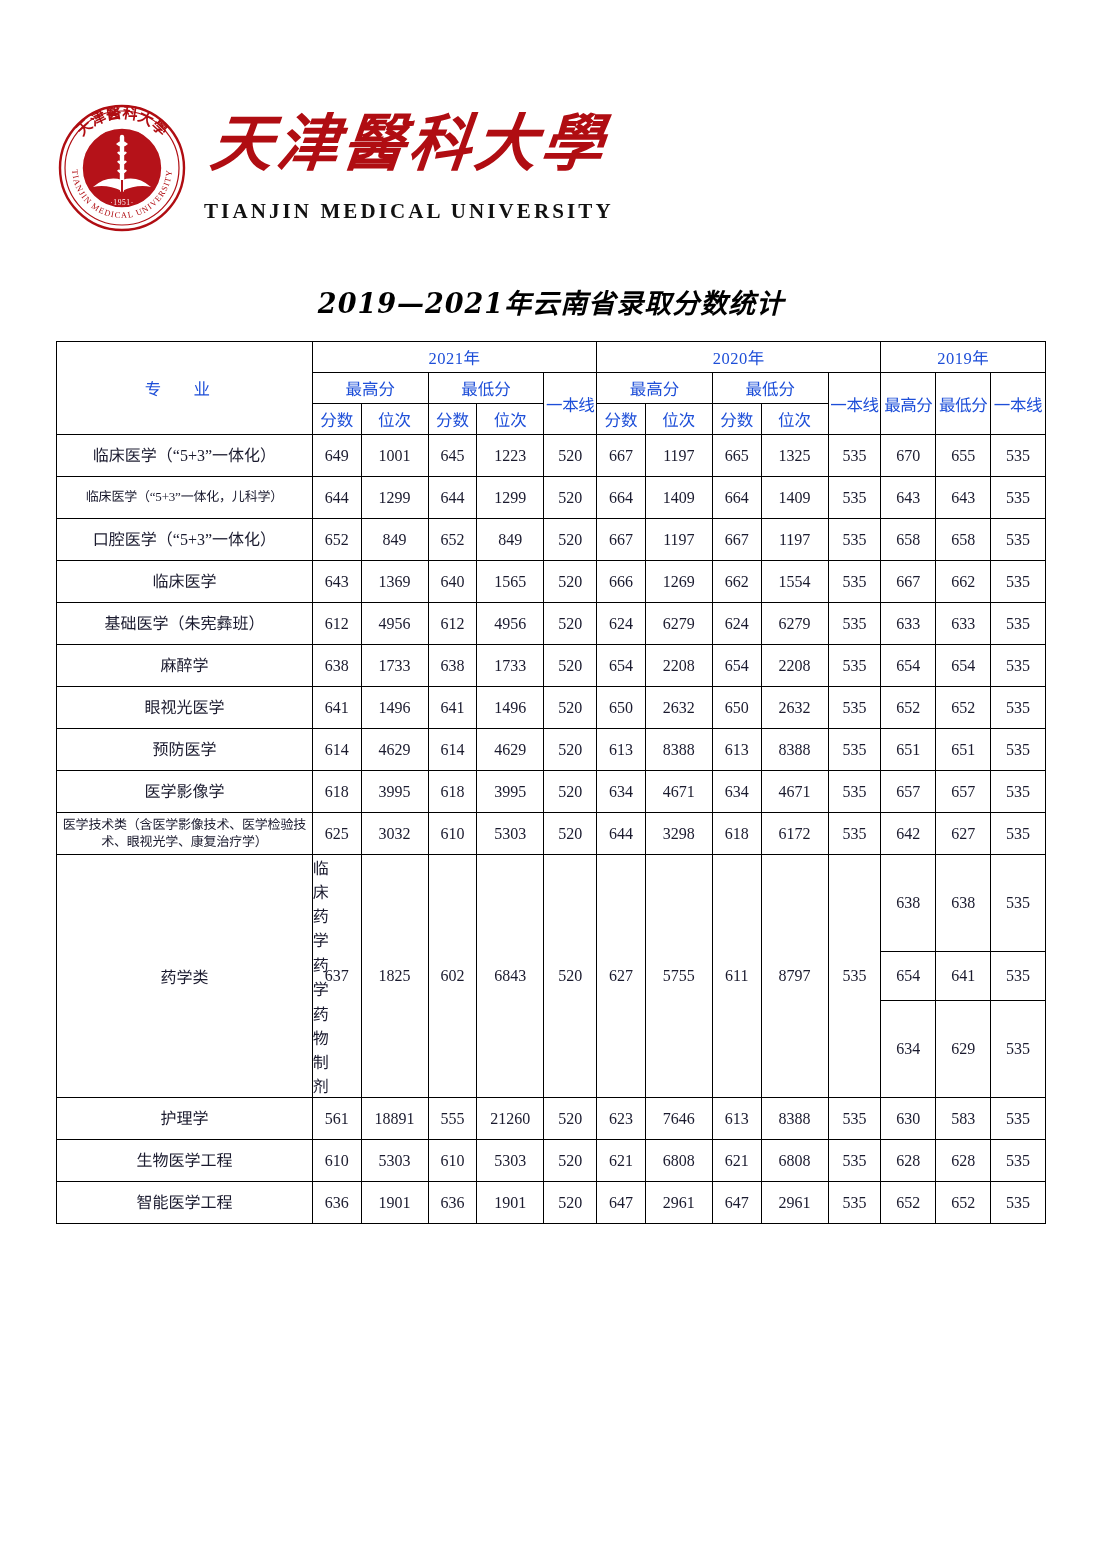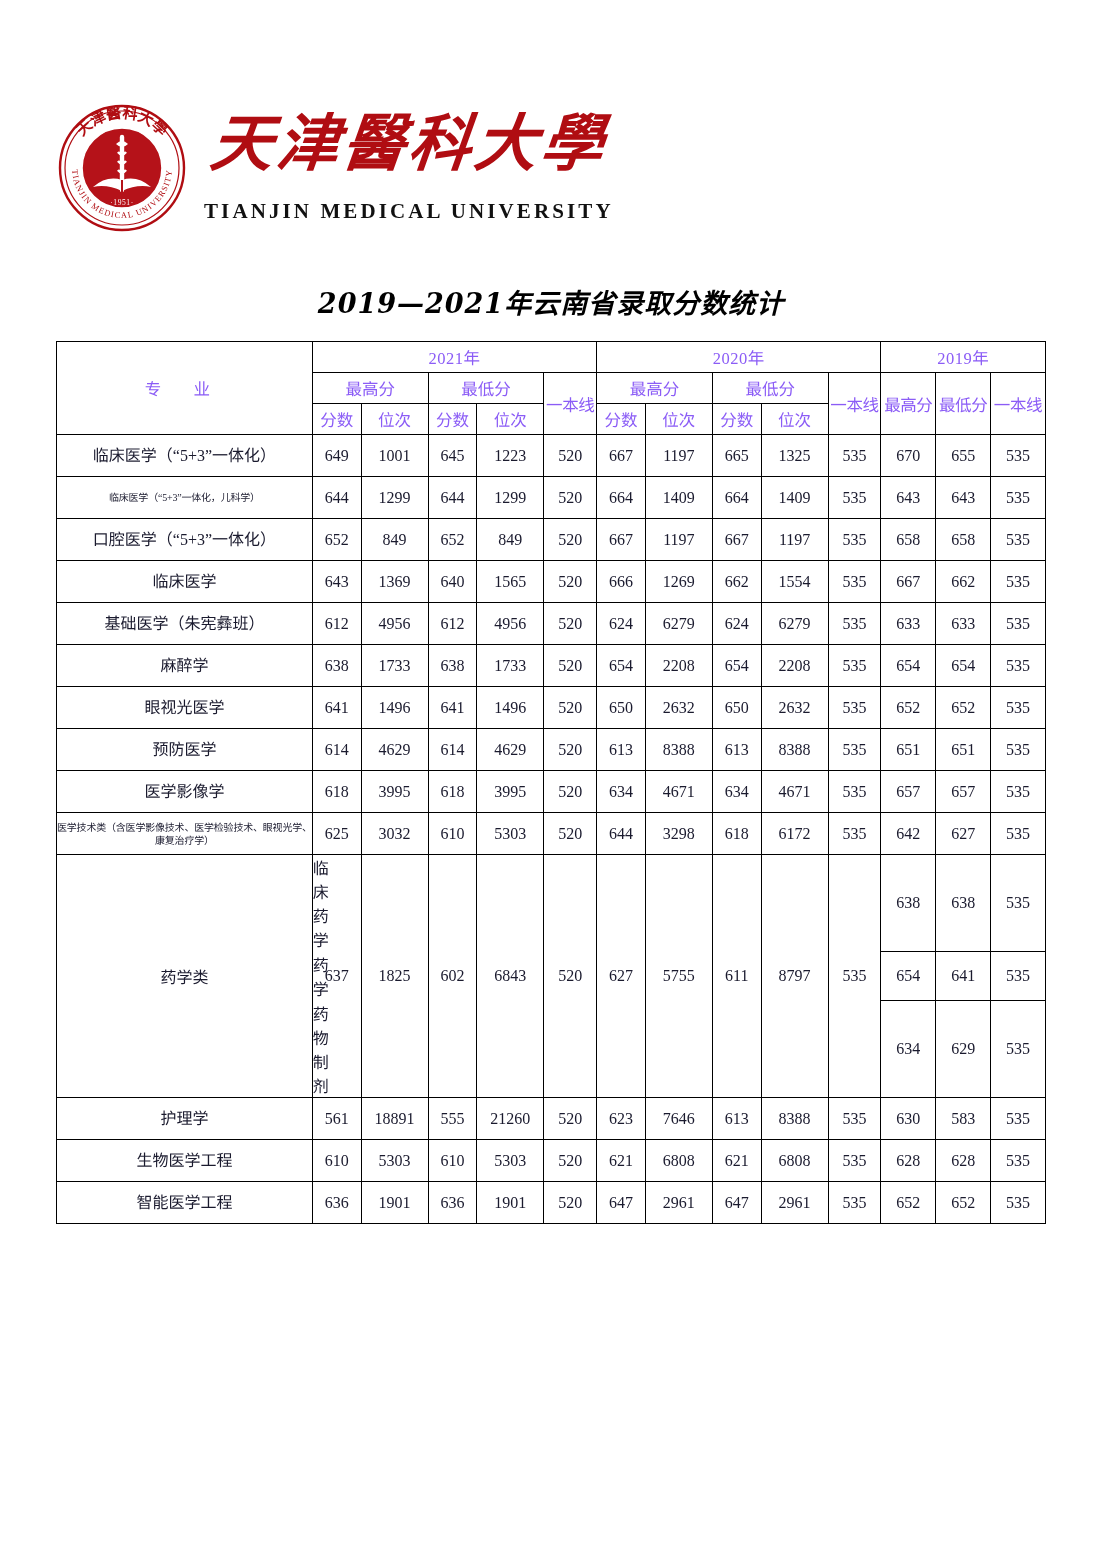--- a/index.html
+++ b/index.html
@@ -103,21 +103,21 @@
     border: 1.6px solid #000000;
     text-align: center;
     vertical-align: middle;
     padding: 0;
     color: #1a1a2e;
     font-size: 16px;
   }
   table.scores th {
     font-weight: 400;
     font-size: 16.5px;
-    color: #8b5cf6;
+    color: #1d4ed8;
     height: 30px;
   }
   th.yearhead {
     font-size: 17px;
     height: 34px;
     letter-spacing: 0.5px;
   }
   th.majorhead {
     font-size: 20px;
     letter-spacing: 14px;
@@ -128,21 +128,21 @@
   th.tiny { font-size: 15px; letter-spacing: -0.4px; }
 
   td.major {
     text-align: left;
     padding: 4px 6px 4px 9px;
     font-size: 16.5px;
     line-height: 1.35;
     color: #111122;
   }
   td.major.small {
-    font-size: 10px;
+    font-size: 13px;
     line-height: 1.3;
     letter-spacing: -0.2px;
   }
   td.num {
     font-size: 16.5px;
     color: #16162c;
     height: 41px;
   }
   td.grp-parent {
     text-align: left;

